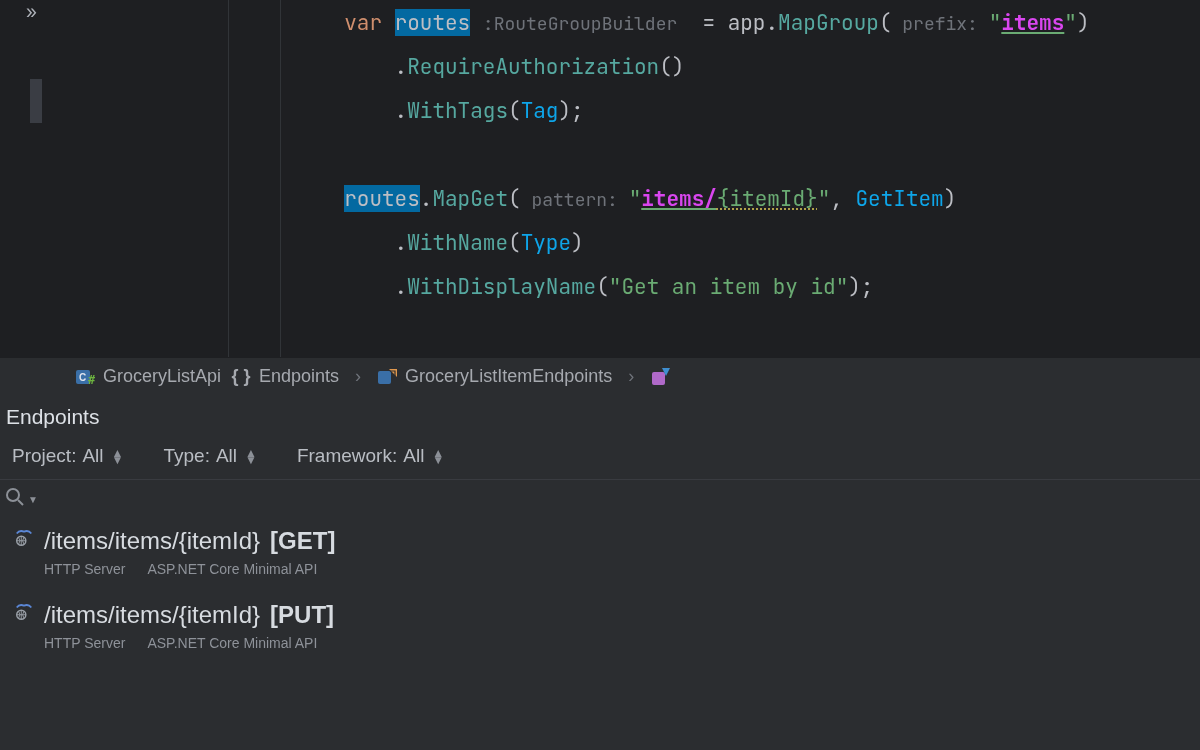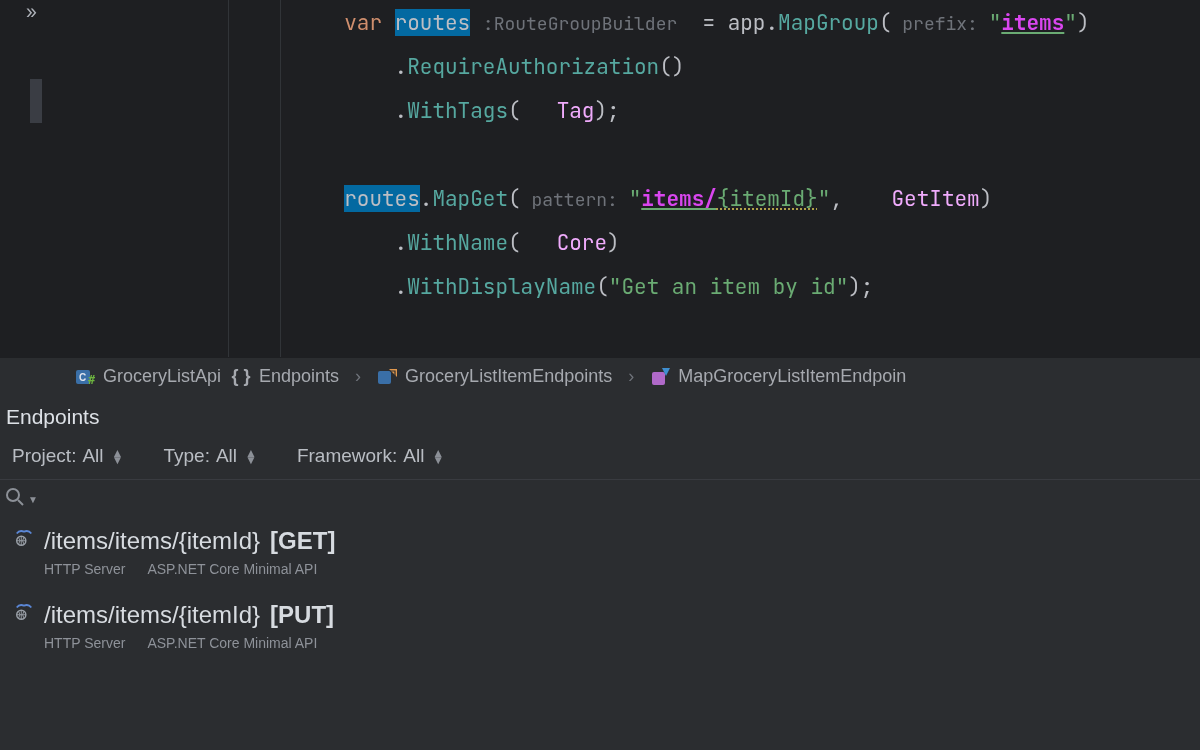--- a/index.html
+++ b/index.html
@@ -44,21 +44,21 @@
     position: absolute; left: 280px; top: 0; bottom: 0;
     border-left: 1px solid #313438;
   }
   
   .kw   { color: #cf8e6d; }       
   .id   { color: #bcbec4; }       
   .hl   { background: #0369a1; }  
   .hint { color: #6f737a; font-size: 18px;}       
   .punc { color: #bcbec4; }
   .teal { color: #56a8a0; }       
-  .brightteal { color: #f0abfc; margin-left: 36px; }
+  .brightteal { color: #0ea5e9; }
   .str  { color: #6aab73; }       
   .ustr { color: #d946ef; text-decoration: underline; text-decoration-color: #6aab73; font-weight: bold; }
   .squig { color: #6aab73; text-decoration-style: dotted; text-decoration-line: underline; text-decoration-color: #b0a14a; text-decoration-thickness: 2px; text-underline-offset: 3px;}
 
   
   .breadcrumbs {
     height: 38px; background: #2b2d30; display: flex; align-items: center;
     padding: 0 0 0 75px; gap: 10px; color: #a6a9af; font-size: 18px;
     border-top: 1px solid #1e1f22;
   }
@@ -142,21 +142,21 @@
       <span class="codecol"> </span>
     </div>
 
     <div class="line">
       <span class="lineno">21</span>
       <span class="codecol">                 <span class="id hl">routes</span><span class="punc">.</span><span class="teal">MapGet</span><span class="punc">(</span><span class="hint"> pattern: </span><span class="str">"</span><span class="ustr">items/</span><span class="squig">{itemId}</span><span class="str">"</span><span class="punc">, </span><span class="brightteal">GetItem</span><span class="punc">)</span></span>
     </div>
 
     <div class="line">
       <span class="lineno">22</span>
-      <span class="codecol">                     <span class="punc">.</span><span class="teal">WithName</span><span class="punc">(</span><span class="brightteal">Core</span><span class="punc">)</span></span>
+      <span class="codecol">                     <span class="punc">.</span><span class="teal">WithName</span><span class="punc">(</span><span class="brightteal">Type</span><span class="punc">)</span></span>
     </div>
 
     <div class="line">
       <span class="lineno">23</span>
       <span class="codecol">                     <span class="punc">.</span><span class="teal">WithDisplayName</span><span class="punc">(</span><span class="str">"</span><span class="str">Get an item by id</span><span class="str">"</span><span class="punc">);</span></span>
     </div>
 
     <div class="line">
       <span class="lineno">24</span>
       <span class="codecol"> </span>
@@ -194,21 +194,20 @@
   </div>
   <span class="bc-sep">›</span>
 
   <div class="bc-item">
     <span class="icon method-icon">
       <svg width="20" height="20" viewBox="0 0 20 20">
         <rect x="2" y="5" width="13" height="13" rx="2" fill="#b069c9"></rect>
         <polygon points="12,1 20,1 16,9" fill="#3f8fd0"></polygon>
       </svg>
     </span>
-    <span>MapGroceryListItemEndpoin</span>
   </div>
 </div>
 
 <div class="toolwin">
   <div class="tw-title">Endpoints</div>
 
   <div class="tw-filters">
     <div class="filt">
       <span>Project:</span>
       <span>All</span>

